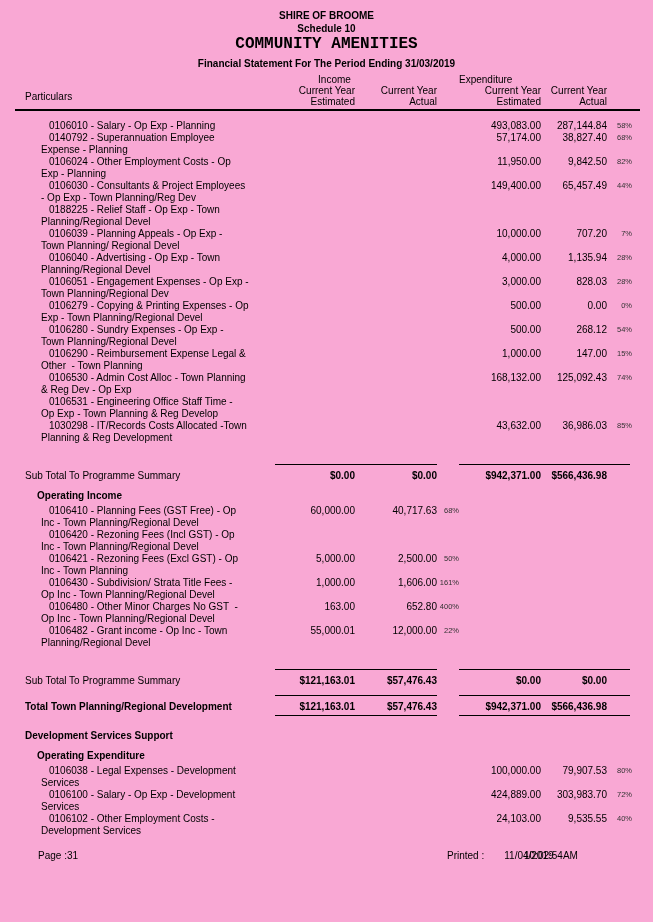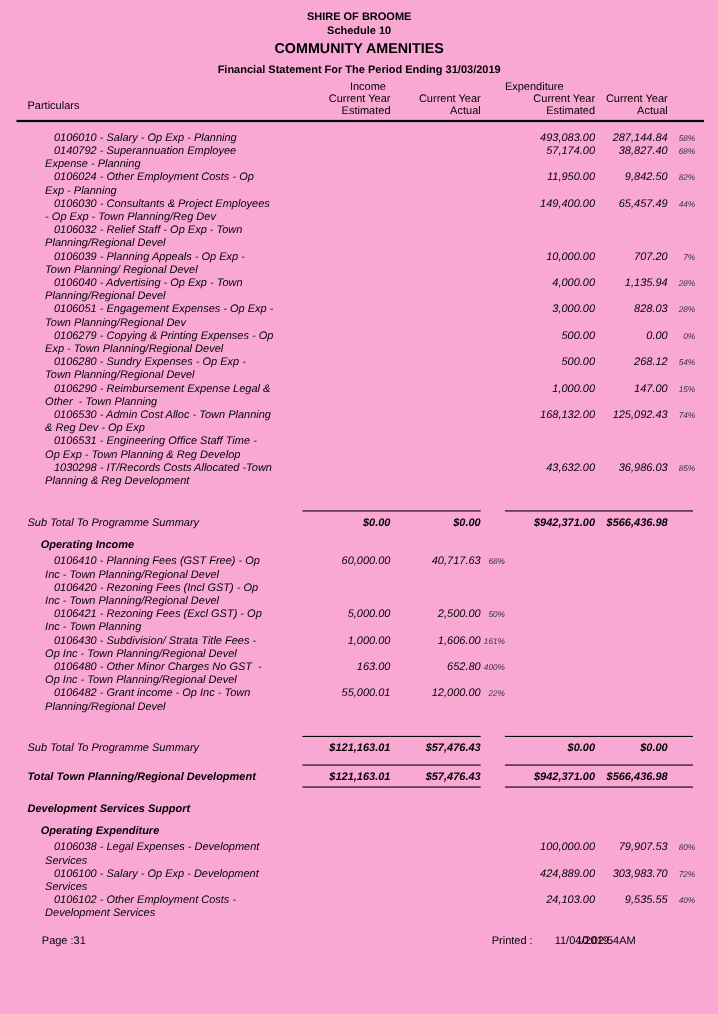--- a/index.html
+++ b/index.html
@@ -7,36 +7,36 @@
     position:relative;
     width:653px;height:922px;
     background:#f9a8d4;color:#000;
     font-family:"Liberation Sans", sans-serif;
     font-size:10px;line-height:12px;
     overflow:hidden;
   }
   
   .titles{padding-top:9px;text-align:center;}
   .t1,.t2{font-weight:bold;line-height:13px;}
-  .t3{font-weight:bold;font-size:13px;line-height:16px;margin-top:1px;}
+  .t3{font-weight:bold;font-size:16px;line-height:16px;margin-top:1px;font-family:Liberation Mono, monospace;}
   .subtitle{font-weight:bold;margin-top:6px;line-height:12px;}
   
   .grid{
     display:grid;
     grid-template-columns:263px 67px 82px 22px 82px 66px 25px;
     margin-left:25px;
   }
   .hdr{margin-top:4px;line-height:11px;}
   .gh-income{grid-column:2/4;text-align:center;padding-right:56px;}
   .gh-exp{grid-column:5/7;text-align:left;padding-right:10px;}
   .hcell{text-align:right;}
   .particulars{grid-column:1;grid-row:2/4;align-self:center;}
   .rule{margin:2px 0 0 15px;width:625px;border-top:2px solid #000;height:0;}
   
-  .body{padding-top:9px;font-style:italic;}
+  .body{padding-top:9px;}
   .row{display:grid;grid-template-columns:263px 67px 82px 22px 82px 66px 25px;margin-left:25px;}
   .c-desc{padding-left:16px;text-indent:8px;white-space:pre-wrap;}
   .num{text-align:right;}
   .pct{text-align:right;font-size:7.5px;color:#333;line-height:12px;}
   .subtotal{margin-top:20px;margin-bottom:2px;}
   .subtotal .num,.total .num{font-weight:bold;}
   .subtotal .c-desc,.total .c-desc{padding-left:0;text-indent:0;padding-top:6px;}
   .total .c-desc{font-weight:bold;}
   .tl{border-top:1.5px solid #000;padding-top:5px;}
   .total .tl{border-bottom:1.5px solid #000;padding-bottom:2px;}
@@ -113,21 +113,21 @@
         <div class="c-desc">0106030 - Consultants &amp; Project Employees
 - Op Exp - Town Planning/Reg Dev</div>
         <div class="num"></div>
         <div class="num"></div>
         <div class="pct"></div>
         <div class="num">149,400.00</div>
         <div class="num">65,457.49</div>
         <div class="pct">44%</div>
       </div>
       <div class="row detail">
-        <div class="c-desc">0106032 - Relief Staff - Op Exp - Town
+        <div class="c-desc">0188225 - Relief Staff - Op Exp - Town
 Planning/Regional Devel</div>
         <div class="num"></div>
         <div class="num"></div>
         <div class="pct"></div>
         <div class="num"></div>
         <div class="num"></div>
         <div class="pct"></div>
       </div>
       <div class="row detail">
         <div class="c-desc">0106039 - Planning Appeals - Op Exp -

